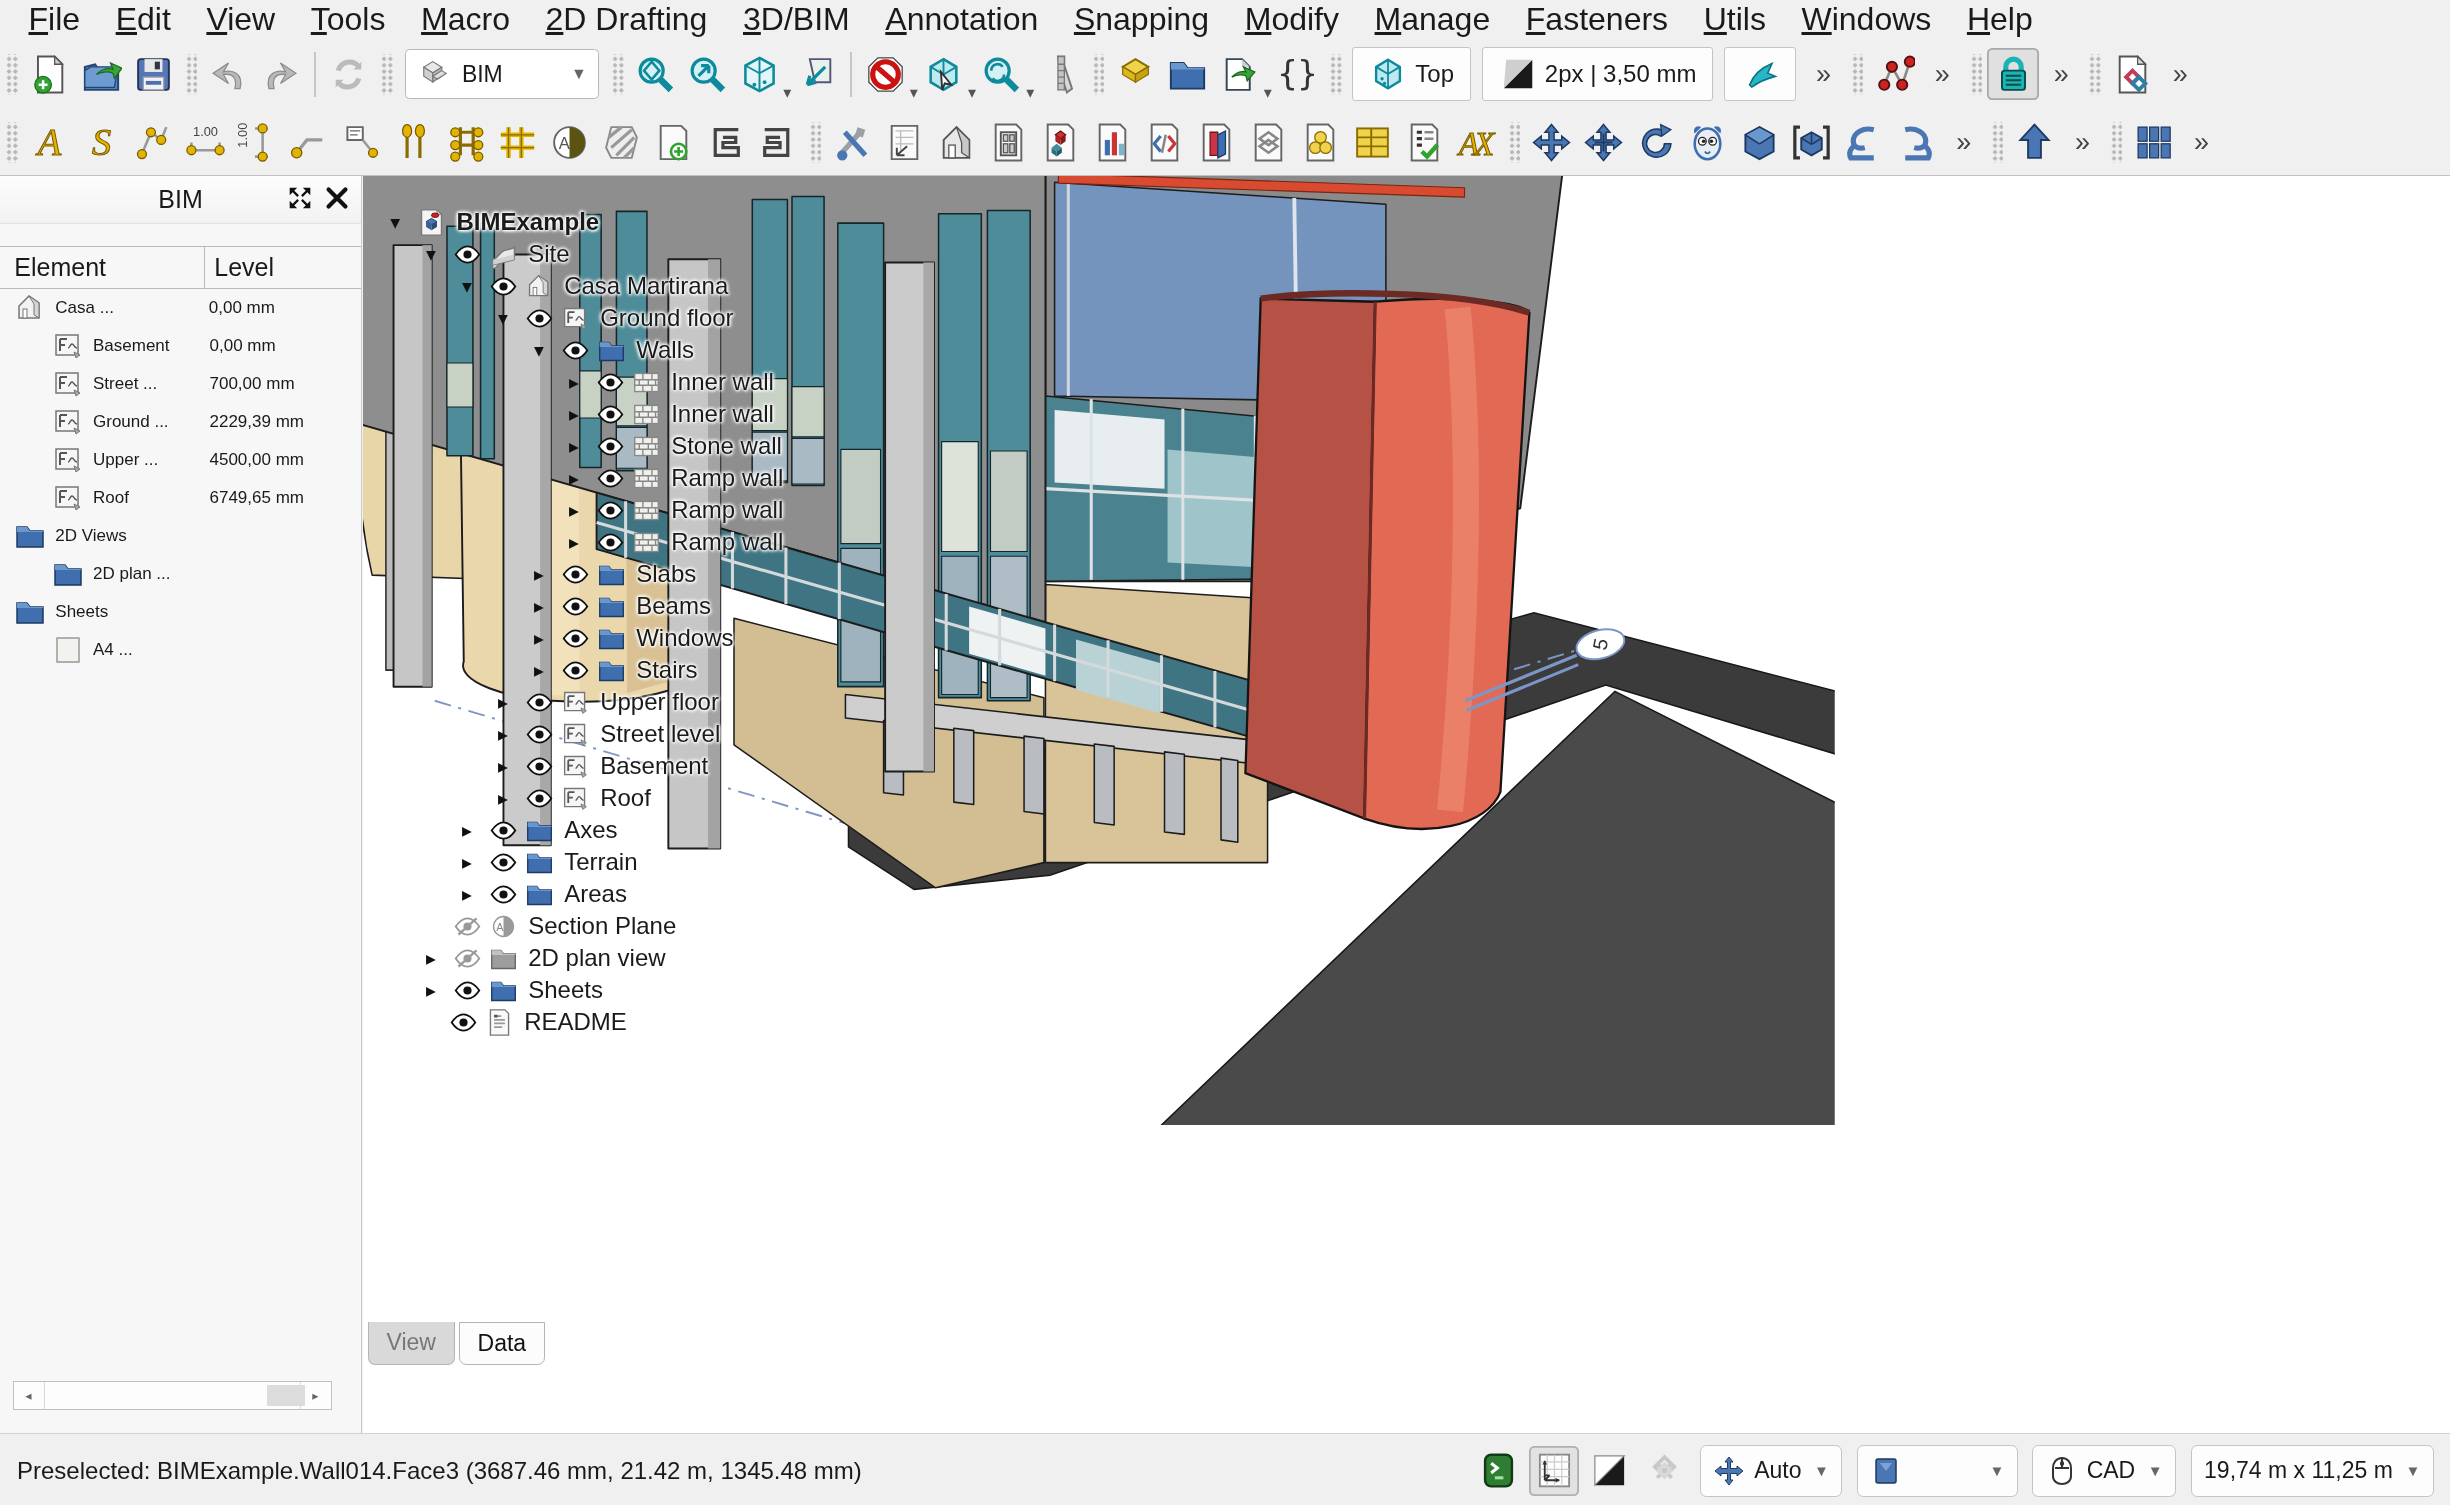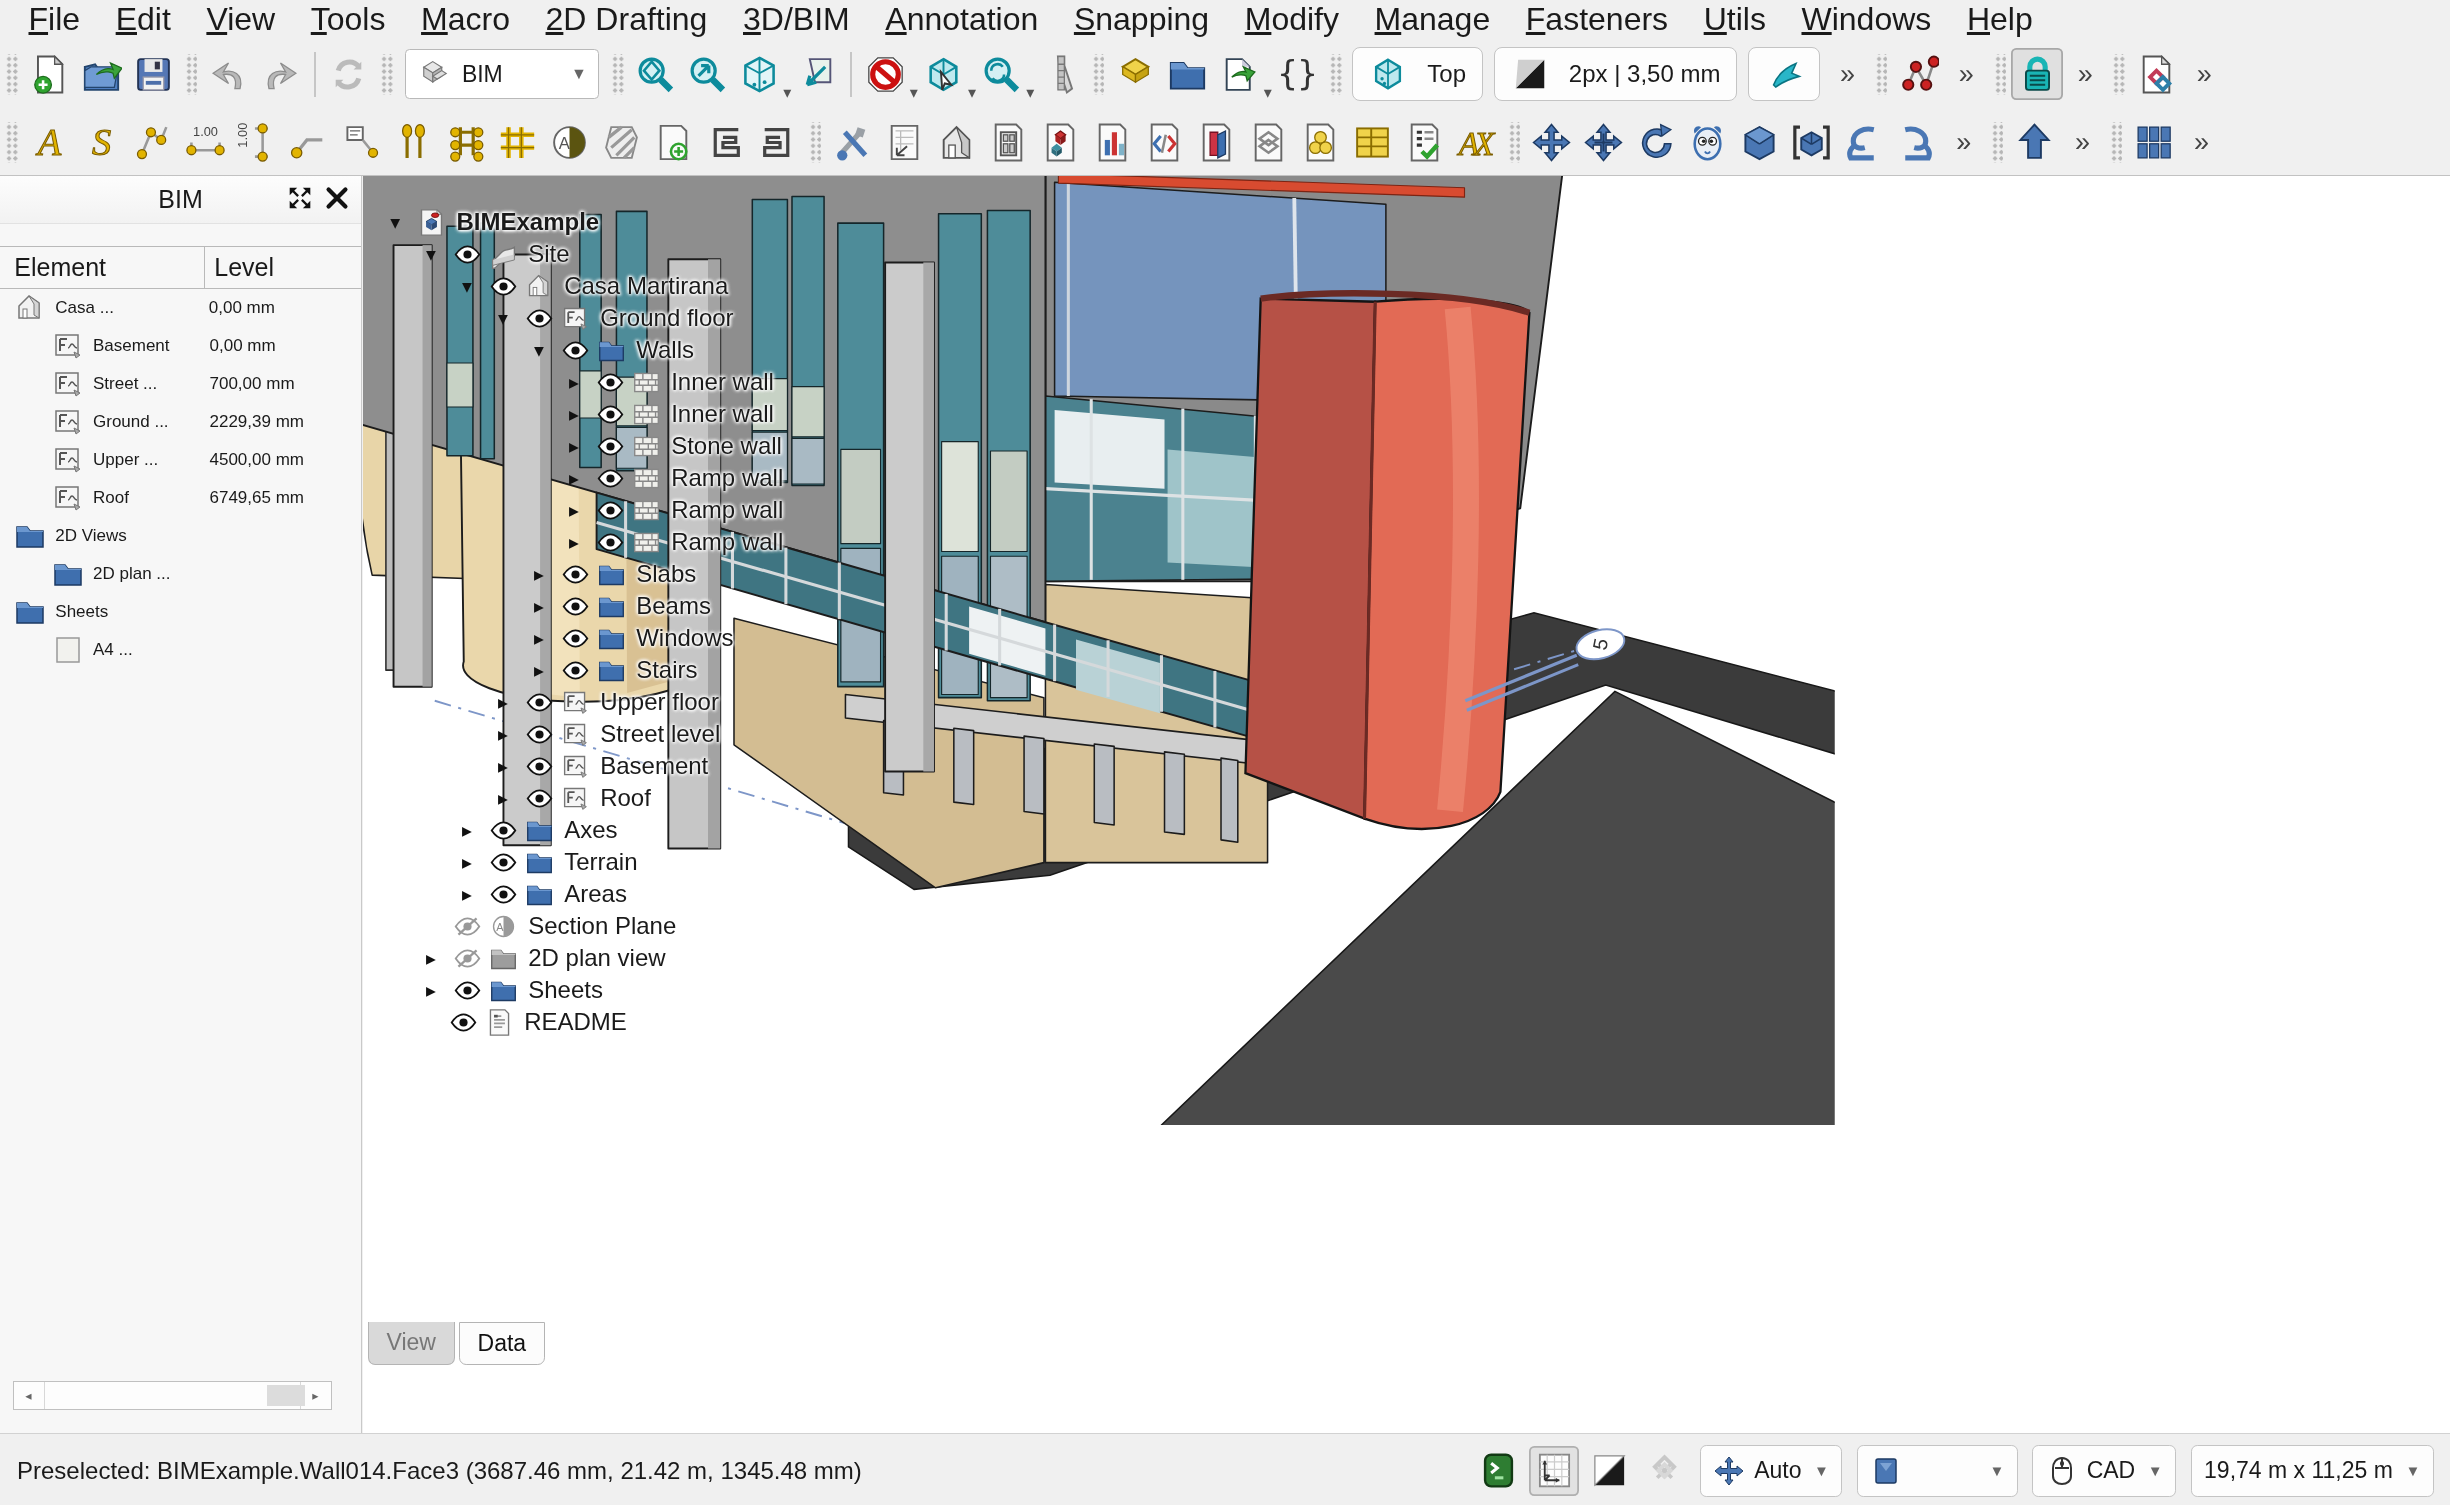--- a/index.html
+++ b/index.html
@@ -20,21 +20,21 @@
   .tb-btn{width:52px;height:52px;display:flex;align-items:center;justify-content:center;border-radius:5.4px;position:relative;}
   .tb-btn svg{width:41px;height:41px;}
   .tb-btn.pressed{background:#e0e0e0;box-shadow:inset 0 0 0 1.8px #a8a8a8;}
   .dd{font-size:16px;color:#555;margin-left:-1.8px;align-self:flex-end;padding-bottom:7.2px;}
   .chev{font-size:27px;color:#444;padding:0 14.3px;}
   .combo{display:flex;align-items:center;gap:9px;background:#fff;border:1.8px solid #b9b9b9;border-radius:4.5px;
          height:48px;padding:0 10.7px;margin:0 7.2px;min-width:170px;}
   .combo svg{width:36px;height:36px;}
   .combo .cb-label{font-size:23px;flex:1;}
   .combo .cb-arrow{font-size:16px;color:#666;}
-  .wide-btn{display:flex;align-items:center;gap:20px;background:#fdfdfd;border:1.8px solid #c4c4c4;border-radius:8px;
+  .wide-btn{display:flex;align-items:center;gap:8px;background:#fdfdfd;border:1.8px solid #c4c4c4;border-radius:3px;
             height:52px;padding:0 16px;margin:0 5.4px;font-size:24px;}
   .wide-btn svg{width:38px;height:38px;}
   
   #left-panel{position:absolute;left:0;top:176px;width:361px;height:1257px;background:#f7f7f7;border-right:1.8px solid #c9c9c9;}
   #panel-titlebar{position:relative;height:47px;background:linear-gradient(#fdfdfd,#f2f2f2);border-bottom:1.8px solid #e2e2e2;
                   display:flex;align-items:center;justify-content:center;}
   #panel-title{font-size:25px;}
   .panel-title-btns{position:absolute;right:9px;top:7.2px;display:flex;gap:7.2px;}
   .panel-title-btns svg{width:30px;height:30px;}
   #panel-table{position:absolute;left:0;top:54px;width:100%;background:#f7f7f7;}

